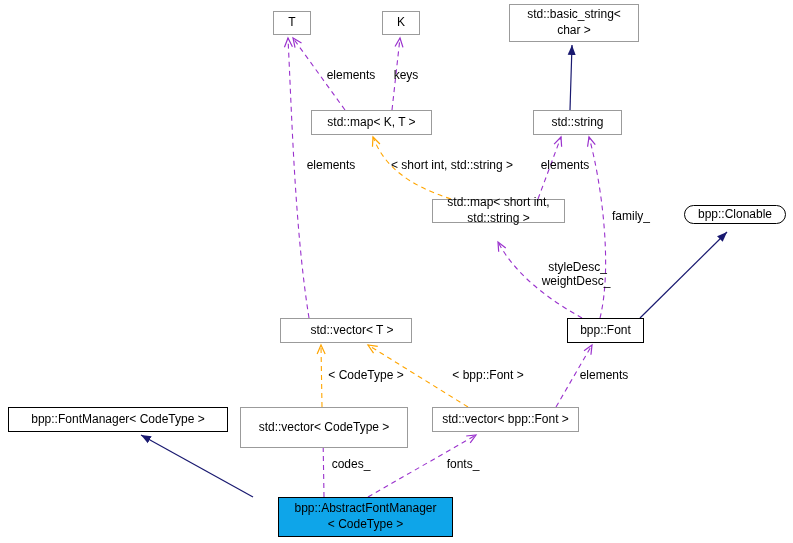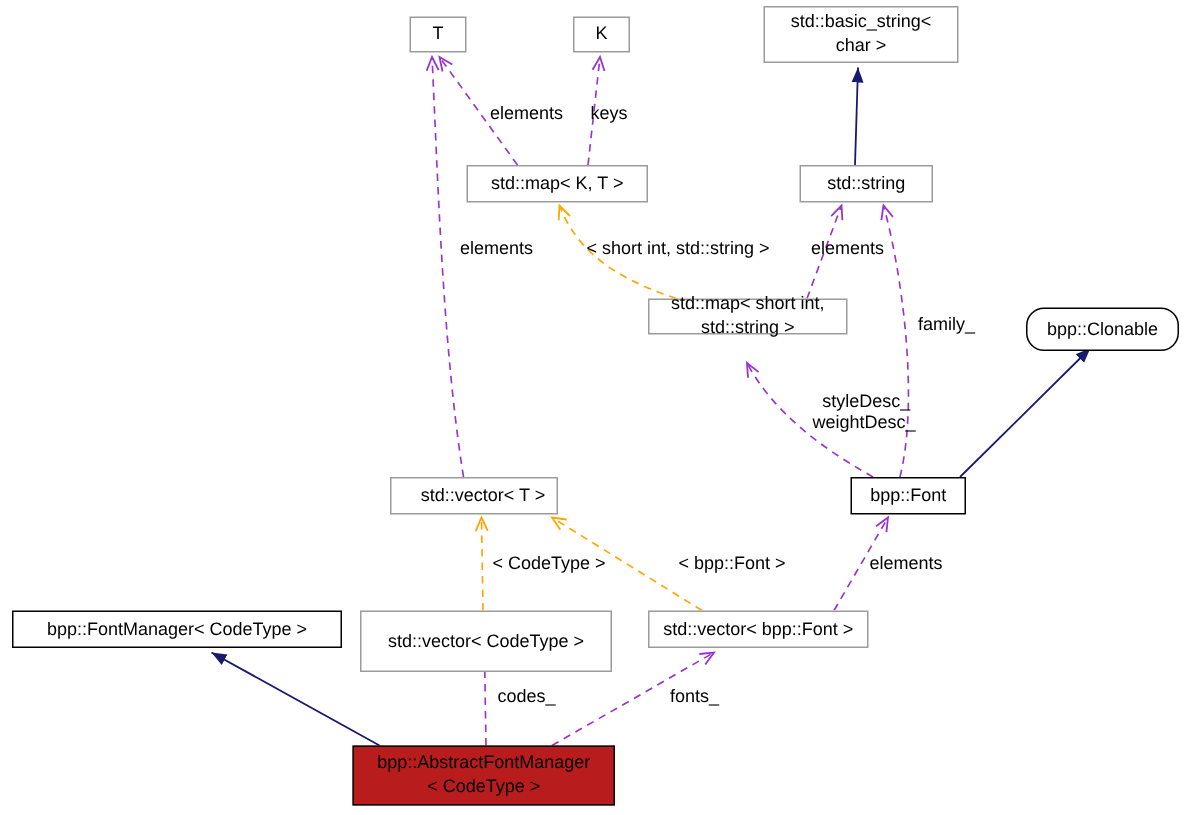--- a/index.html
+++ b/index.html
@@ -20,21 +20,21 @@
     display: flex;
     flex-direction: column;
     align-items: center;
     justify-content: center;
     text-align: center;
     line-height: 1.3;
     white-space: nowrap;
     z-index: 2;
   }
   .node.black { border-color: #000000; }
-  .node.current { background: #b91c1c; border-color: #000000; }
+  .node.current { background: #0ea5e9; border-color: #000000; margin-left: 43px; }
   .edge-label {
     position: absolute;
     transform: translate(-50%, -50%);
     white-space: nowrap;
     text-align: center;
     line-height: 1.15;
     z-index: 3;
   }
 </style>
 </head>
@@ -91,25 +91,25 @@
 
 <div class="node" style="left:533px;top:110px;width:89px;height:25px;">
   <span>std::string</span>
 </div>
 
 <div class="node" style="left:432px;top:199px;width:133px;height:24px;">
   <span>std::map&lt; short int,</span>
   <span>std::string &gt;</span>
 </div>
 
-<div class="node black" style="left:684px;top:205px;width:102px;height:29px;border-radius:12px;">
+<div class="node black" style="left:684px;top:205px;width:102px;height:19px;border-radius:12px;">
   <span>bpp::Clonable</span>
 </div>
 
-<div class="node" style="left:260px;top:318px;width:112px;height:25px;padding-left:12px;">
+<div class="node" style="left:280px;top:318px;width:132px;height:25px;padding-left:12px;">
   <span>std::vector&lt; T &gt;</span>
 </div>
 
 <div class="node black" style="left:567px;top:318px;width:77px;height:25px;">
   <span>bpp::Font</span>
 </div>
 
 <div class="node black" style="left:8px;top:407px;width:220px;height:25px;text-align:center;">
   <span>bpp::FontManager&lt; CodeType &gt;</span>
 </div>

